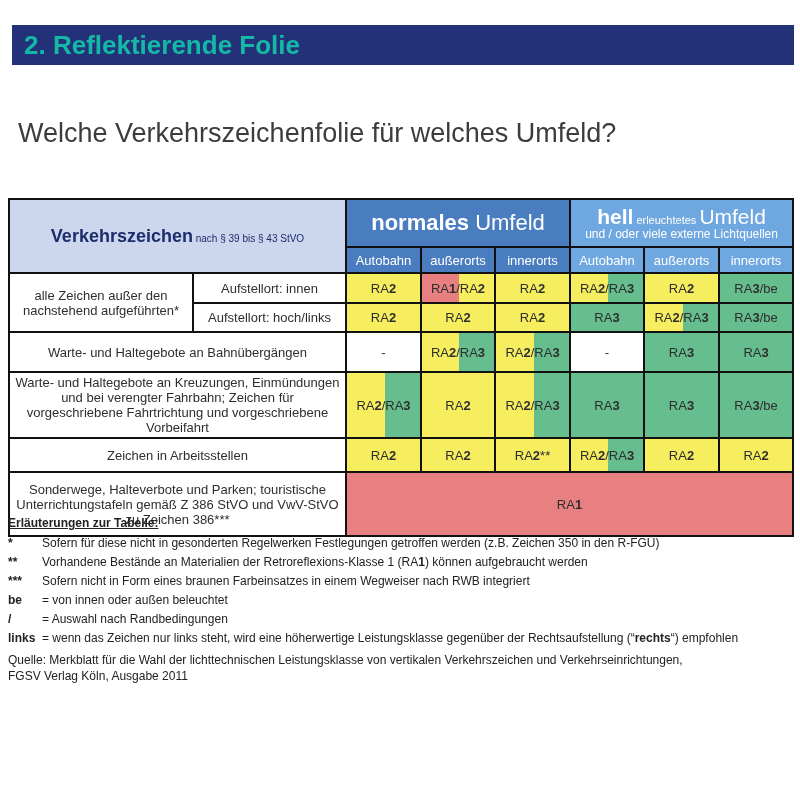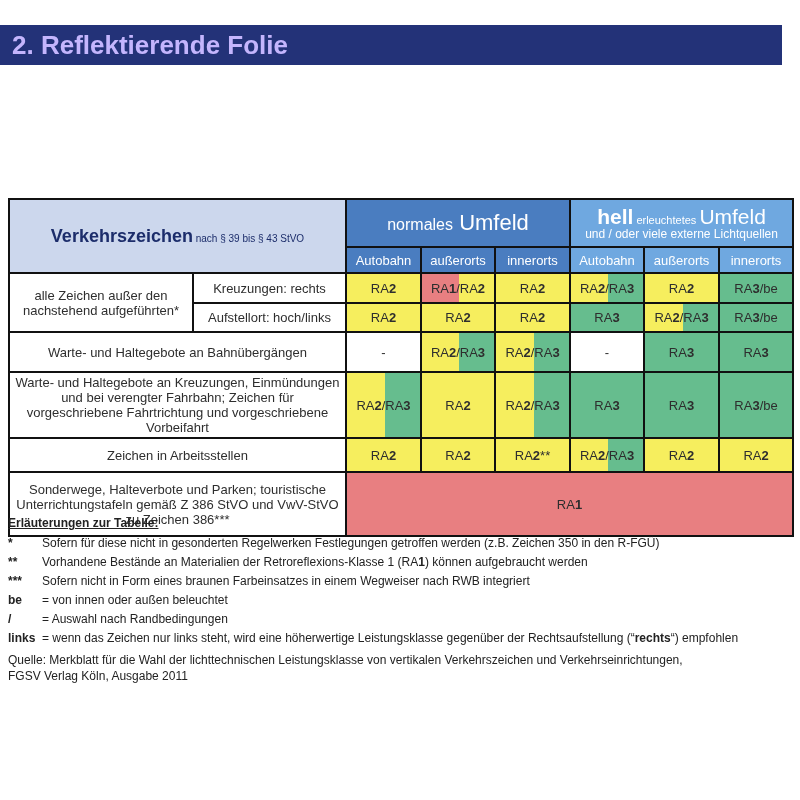--- a/index.html
+++ b/index.html
@@ -1,34 +1,34 @@
 <!DOCTYPE html>
 <html><head>
 <meta charset="utf-8">
 <style>
   html,body{margin:0;padding:0;background:#fff;}
   body{font-family:"Liberation Sans", sans-serif; color:#2e2e2e;}
   .page{position:relative;width:800px;height:800px;background:#fff;overflow:hidden;}
 
-  .titlebar{position:absolute;top:25px;left:0;width:782px;height:40px;
-    background:#233278;color:#c4b5fd;font-size:26px;font-weight:bold;
+  .titlebar{position:absolute;top:25px;left:12px;width:782px;height:40px;
+    background:#233278;color:#14b8a6;font-size:26px;font-weight:bold;
     display:flex;align-items:center;padding-left:12px;box-sizing:border-box;}
 
   .subtitle{position:absolute;top:118px;left:18px;font-size:27px;color:#3c3c3c;}
 
   table.ra{position:absolute;top:198px;left:8px;width:784px;border-collapse:collapse;table-layout:fixed;}
   table.ra td{border:2px solid #111;font-size:13px;text-align:center;vertical-align:middle;
     padding:2px 4px;box-sizing:border-box;overflow:hidden;}
 
   td.corner{background:#ccd7ed;color:#1c2d6b;}
   .corner-bold{font-weight:bold;font-size:18px;}
   .corner-rest{font-size:10px;}
 
   td.h-normal{background:#4a7dc0;color:#fff;}
-  .h-normal-bold{font-weight:normal;font-size:16px;}
+  .h-normal-bold{font-weight:bold;font-size:22px;}
   .h-normal-rest{font-size:22px;}
 
   td.h-hell{background:#6fa8e0;color:#fff;line-height:1.1;}
   .h-hell-bold{font-weight:bold;font-size:21px;}
   .h-hell-small{font-size:11px;}
   .h-hell-big{font-size:21px;}
   .h-hell-line2{font-size:12px;}
 
   td.sub-n{background:#4a7dc0;color:#fff;font-size:13px;}
   td.sub-h{background:#6fa8e0;color:#fff;font-size:13px;}
@@ -53,20 +53,21 @@
 </style>
 </head>
 <body>
 
 <div class="page">
 
   <div class="titlebar">
     <span>2. Reflektierende Folie</span>
   </div>
 
+  <div class="subtitle">Welche Verkehrszeichenfolie für welches Umfeld?</div>
 
   <table class="ra">
     <colgroup>
       <col style="width:184px">
         <col style="width:153px">
       <col style="width:75px">
         <col style="width:74px">
         <col style="width:75px">
       <col style="width:74px">
         <col style="width:75px">
@@ -88,21 +89,21 @@
     <tr style="height:26px">
       <td class="sub-n">Autobahn</td>
       <td class="sub-n">außerorts</td>
       <td class="sub-n">innerorts</td>
       <td class="sub-h">Autobahn</td>
       <td class="sub-h">außerorts</td>
       <td class="sub-h">innerorts</td>
     </tr>
     <tr style="height:30px">
       <td class="rowlabel" rowspan="2">alle Zeichen außer den nachstehend aufgeführten*</td>
-      <td class="sublabel">Kreuzungen: rechts</td>
+      <td class="sublabel">Aufstellort: innen</td>
       <td class="bg-y">RA<b>2</b></td>
       <td class="bg-ry">RA<b>1</b>/RA<b>2</b></td>
       <td class="bg-y">RA<b>2</b></td>
       <td class="bg-yg">RA<b>2</b>/RA<b>3</b></td>
       <td class="bg-y">RA<b>2</b></td>
       <td class="bg-g">RA<b>3</b>/be</td>
     </tr>
     <tr style="height:29px">
       <td class="sublabel">Aufstellort: hoch/links</td>
       <td class="bg-y">RA<b>2</b></td>

